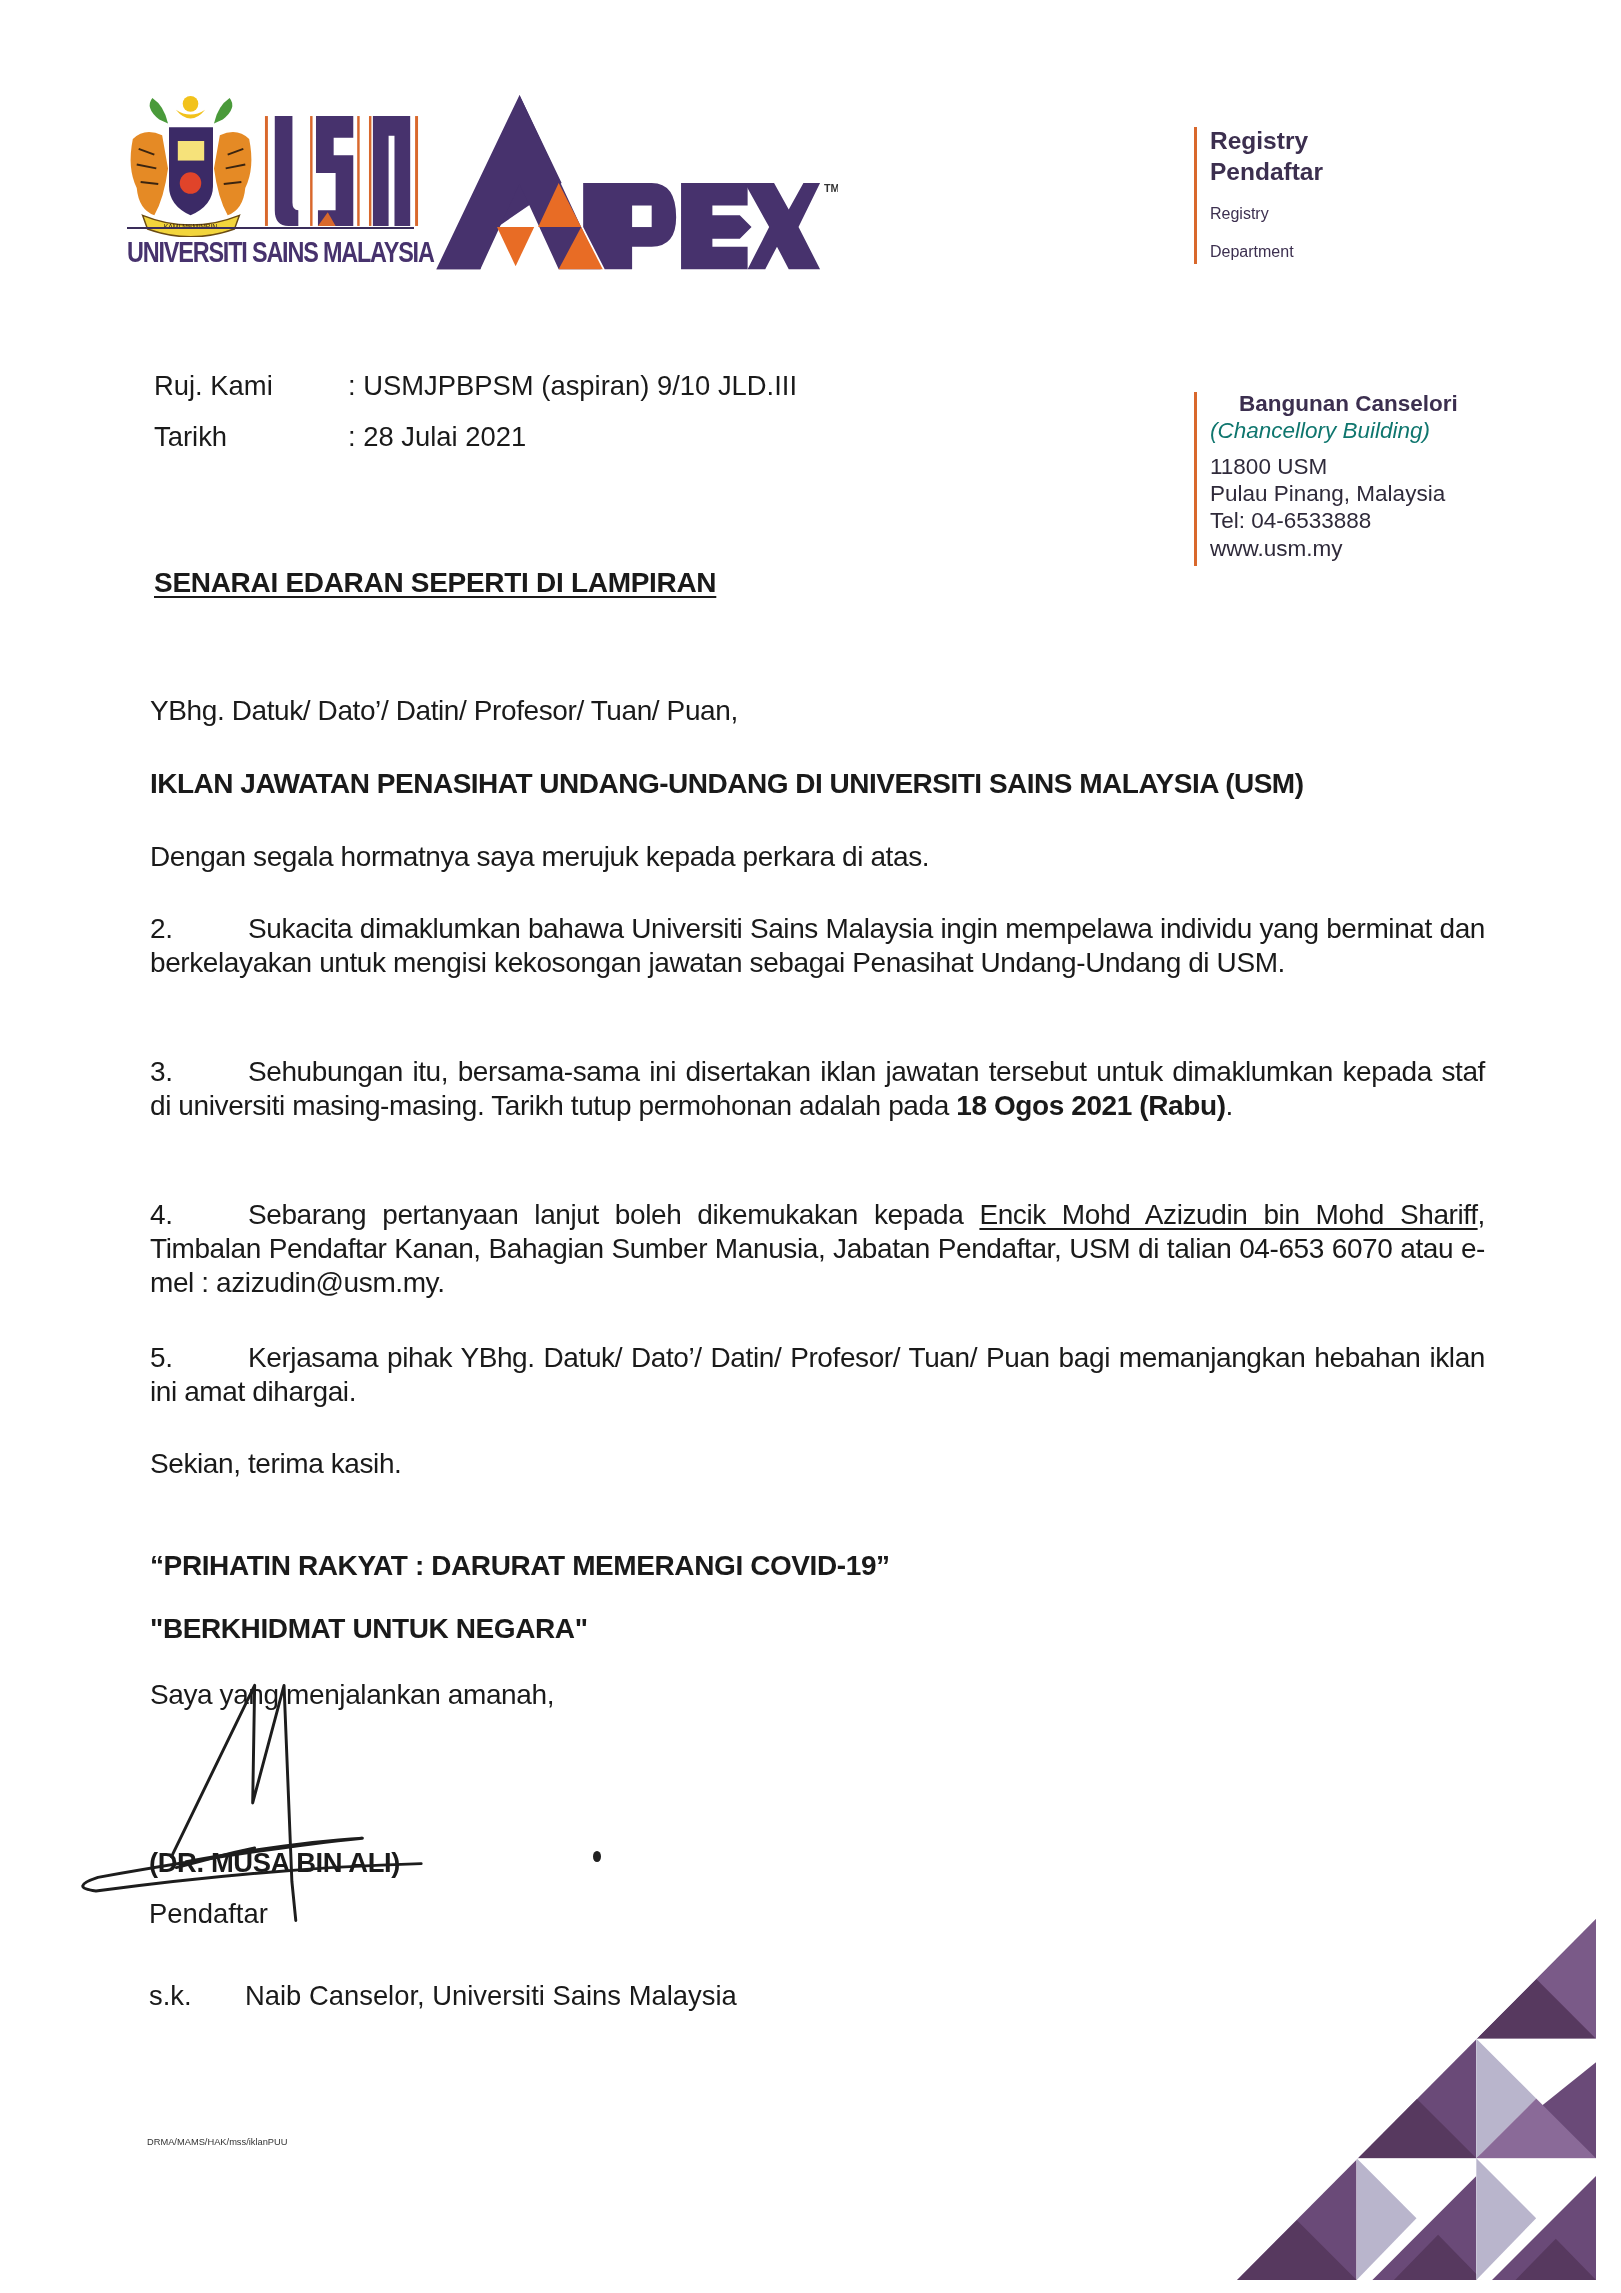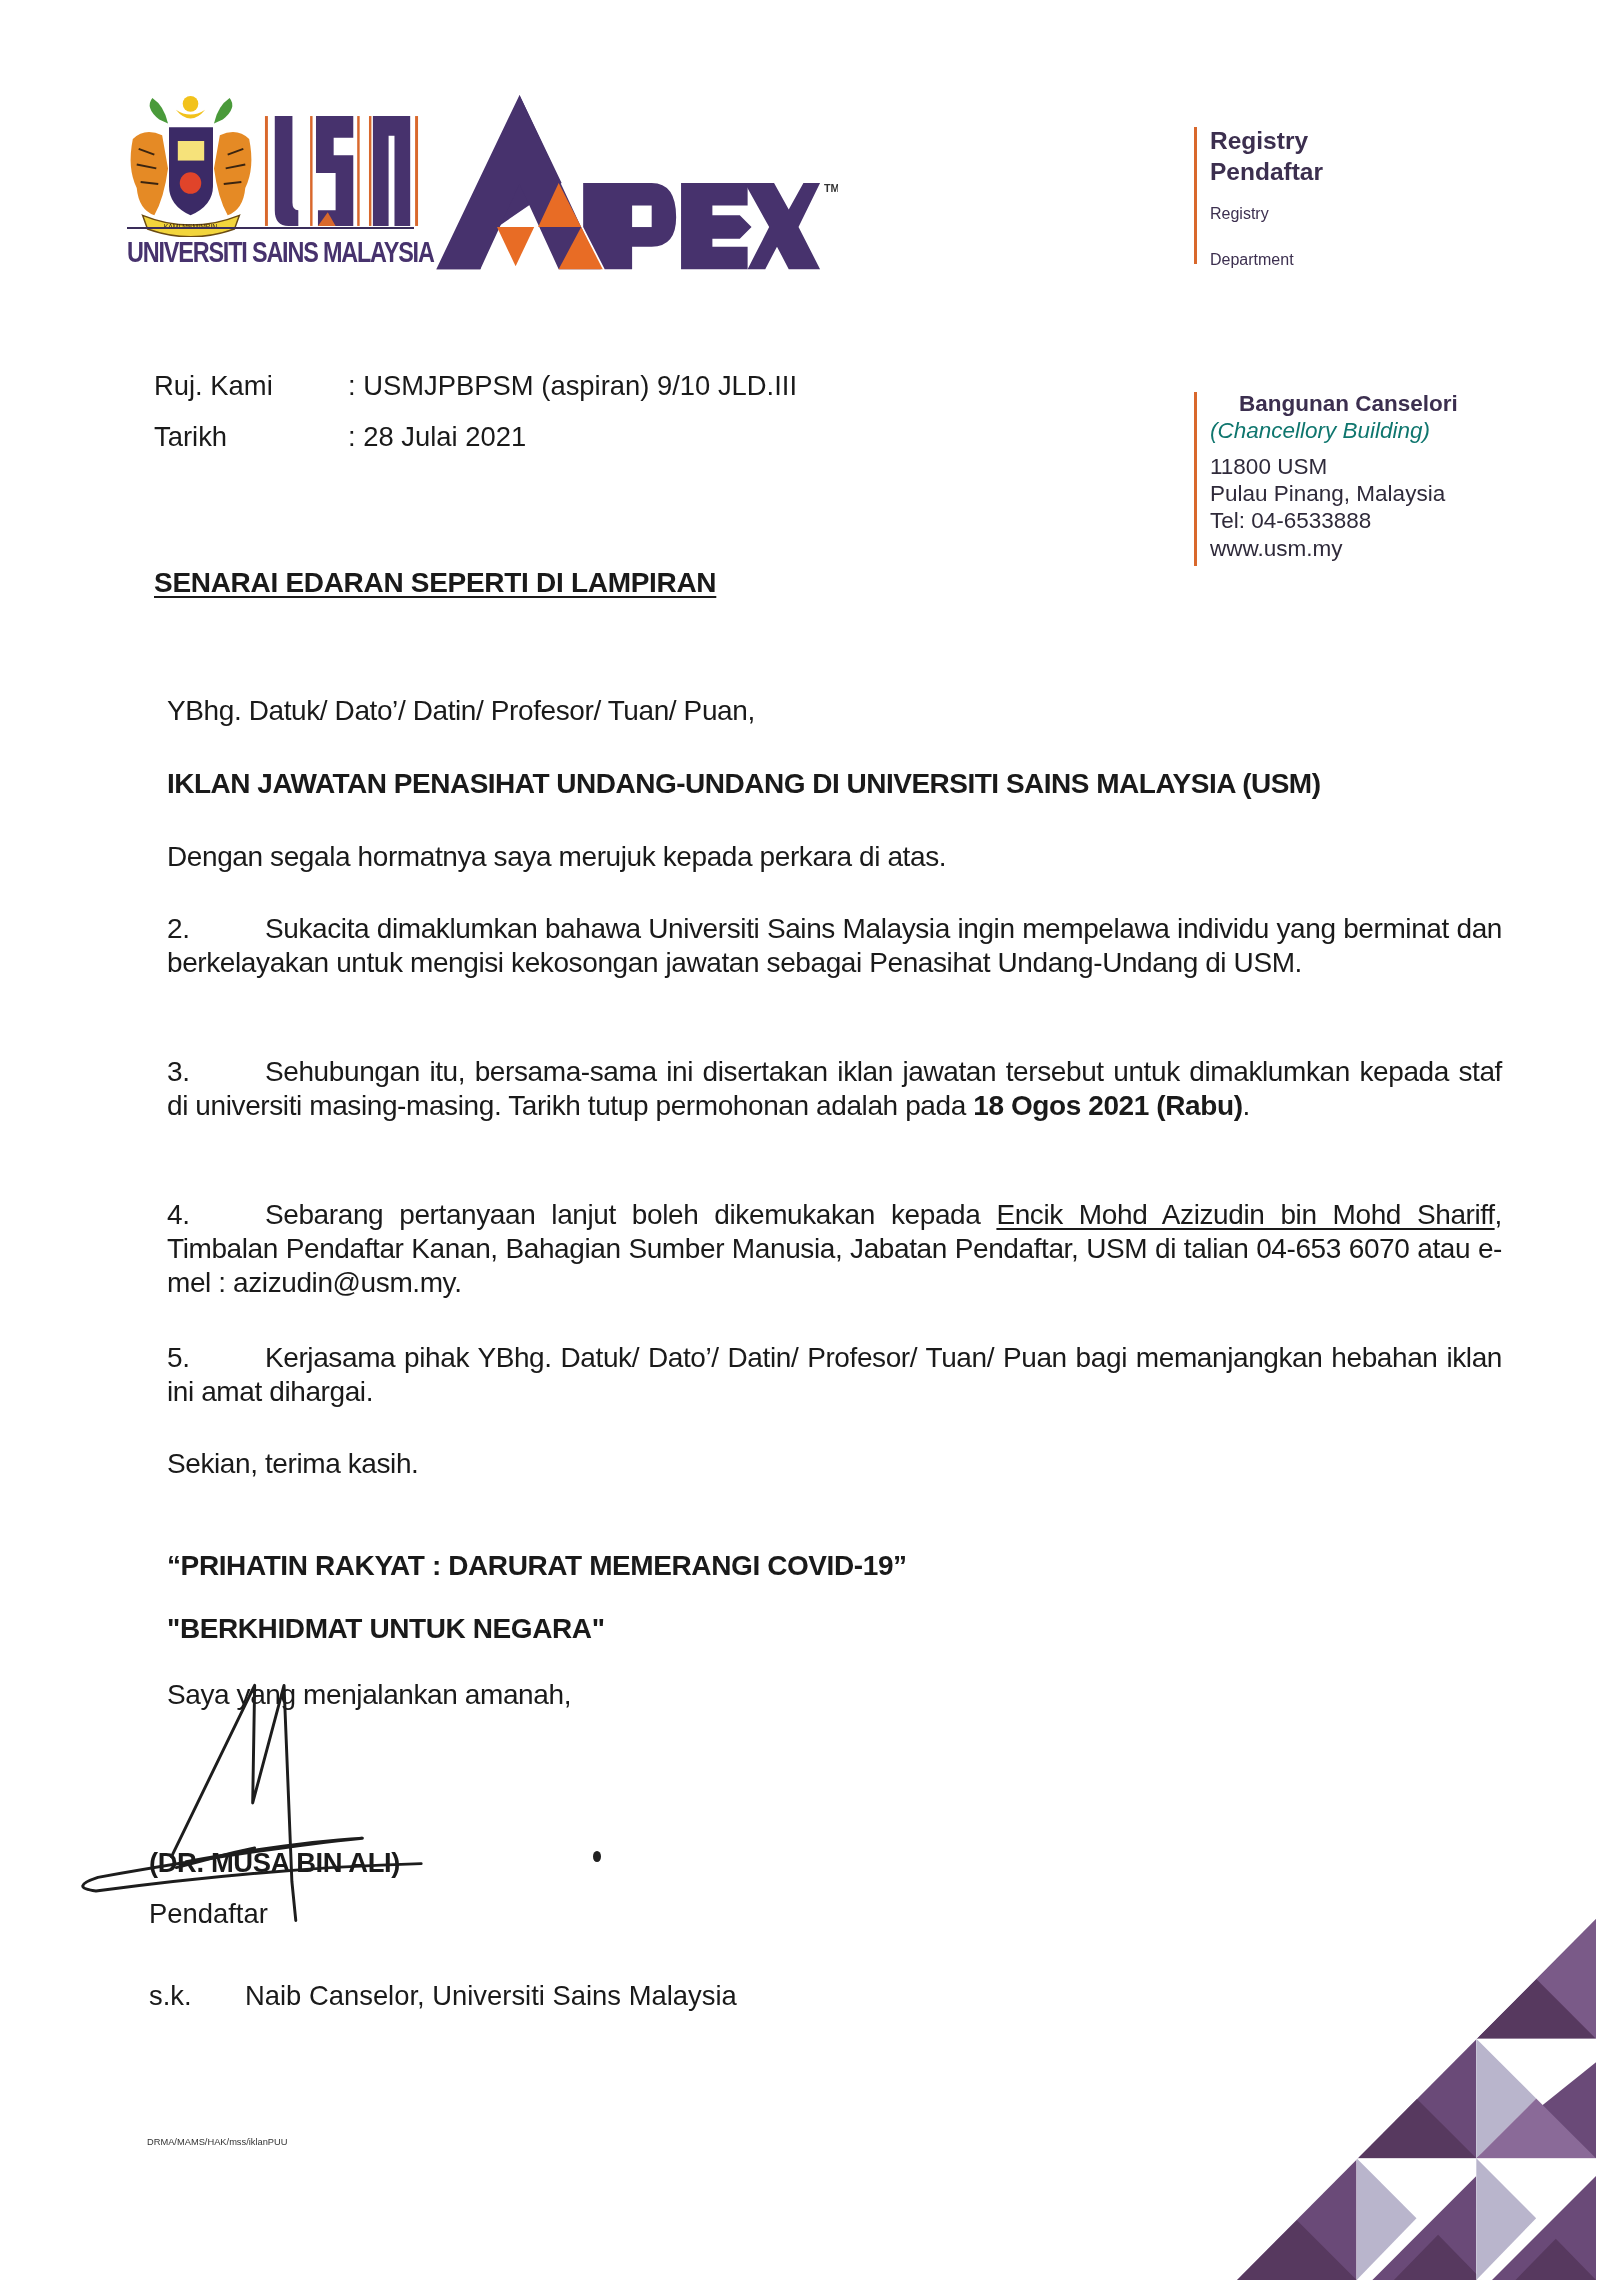--- a/index.html
+++ b/index.html
@@ -32,21 +32,21 @@
   .ref-row { position: absolute; left: 154px; font-size: 27.4px; color: #1a1a1a; white-space: nowrap; }
   .ref-row .lbl { display: inline-block; width: 194px; }
   #ref-row-1 { top: 370px; }
   #ref-row-2 { top: 421px; }
 
   #circulation { left: 154px; top: 567px; font-size: 28px; font-weight: bold; text-decoration: underline;
                  text-underline-offset: 3.9px; letter-spacing: -0.3px; }
 
   
   .para { position: absolute; left: 150px; width: 1335px; font-size: 28px; line-height: 34px;
-          text-align: justify; color: #1a1a1a; letter-spacing: -0.4px; margin-left: 17px; }
+          text-align: justify; color: #1a1a1a; letter-spacing: -0.4px; }
   .para .num { display: inline-block; width: 98px; }
   #salutation { top: 694px; }
   #subject { top: 767px; font-weight: bold; letter-spacing: -0.5px; }
   #opening { top: 840px; }
   #p2 { top: 912px; }
   #p3 { top: 1055px; }
   #p4 { top: 1198px; }
   #p5 { top: 1341px; }
   #closing { top: 1447px; }
   #slogan1 { top: 1549px; font-weight: bold; }
@@ -130,21 +130,21 @@
   <path d="M315 95 H345 L360 122 L375 95 H392 L370 140 L392 183 H360 L348 160 L336 183 H318 L340 140Z" fill="#47326d"></path>
   <text x="396" y="104" font-size="11" font-weight="bold" fill="#333" font-family="Liberation Sans, sans-serif">TM</text>
   <text x="-999" y="-999" font-size="1">APEX</text>
 </svg>
 
 <div id="dept-bar" class="abs orange-bar"></div>
 <div id="dept-block" class="abs">
   <div class="ms">Registry</div>
   <div class="ms">Pendaftar</div>
   <div class="en">Registry</div>
-  <div class="en" style="margin-top:16px">Department</div>
+  <div class="en" style="margin-top:8px">Department</div>
 </div>
 
 <div id="addr-bar" class="abs orange-bar"></div>
 <div id="addr-block" class="abs">
   <div class="b">Bangunan Canselori</div>
   <div class="i">(Chancellory Building)</div>
   <div class="gap">11800 USM</div>
   <div>Pulau Pinang, Malaysia</div>
   <div>Tel: 04-6533888</div>
   <div>www.usm.my</div>

